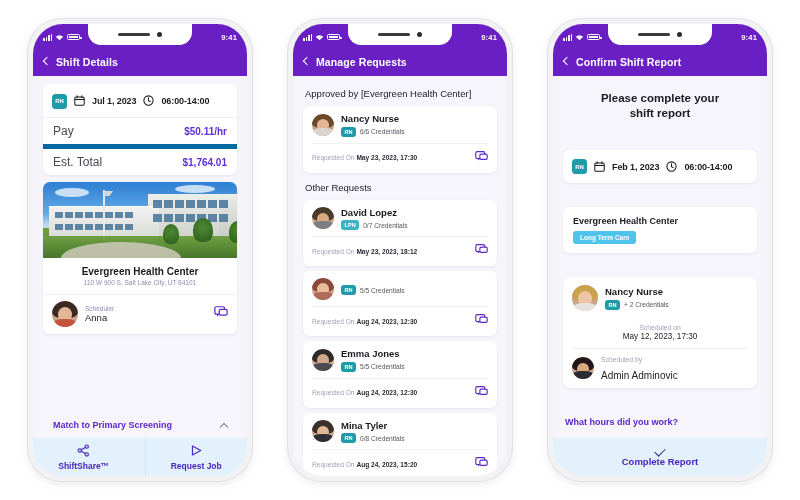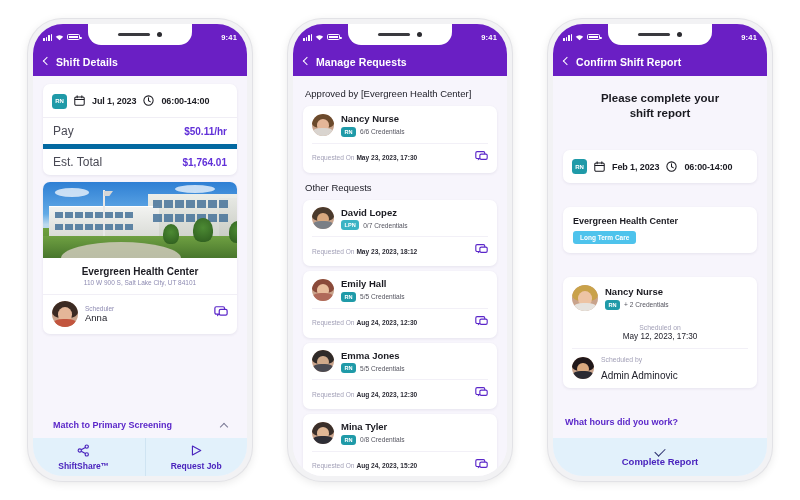--- a/index.html
+++ b/index.html
@@ -617,21 +617,20 @@
         </div>
 
         <div class="card req-card">
           <div class="req-head">
             <span class="avatar sz22">
               <span class="hair" style="background:#8a4a3a"></span>
               <span class="face" style="background:#e8bd9c"></span>
               <span class="body" style="background:#b06a5a"></span>
             </span>
             <span class="req-info">
-              <span class="req-name" style="display:block">Emily Hall</span>
               <span class="req-cred">
                 <span class="badge-cred rn">RN</span>
                 <span class="cred-txt">5/5 Credentials</span>
               </span>
             </span>
           </div>
           <div class="req-foot">
             <span class="when">
               <span class="lab">Requested On</span>
               <span class="val">Aug 24, 2023, 12:30</span>

